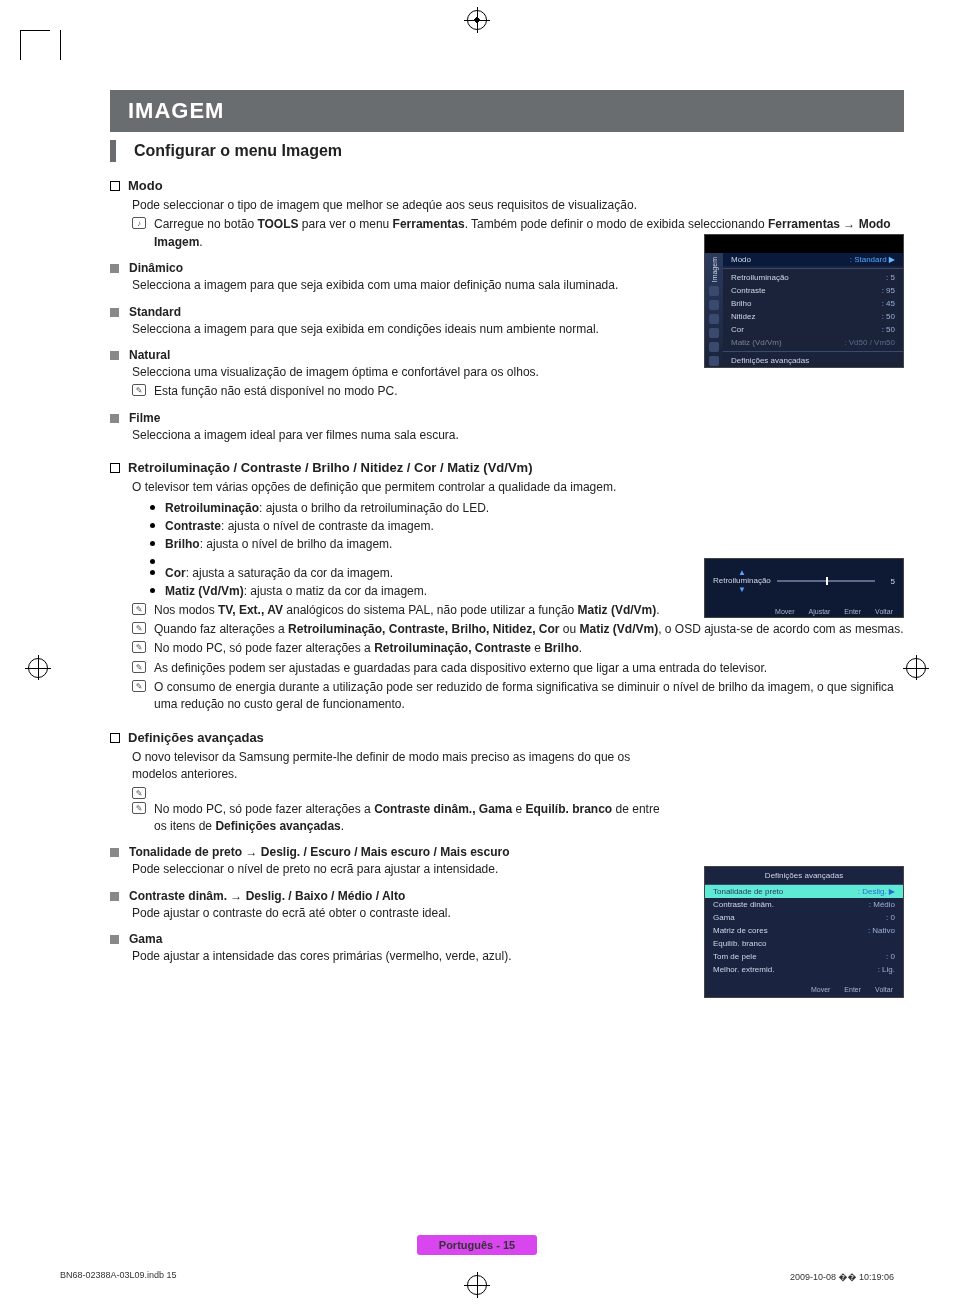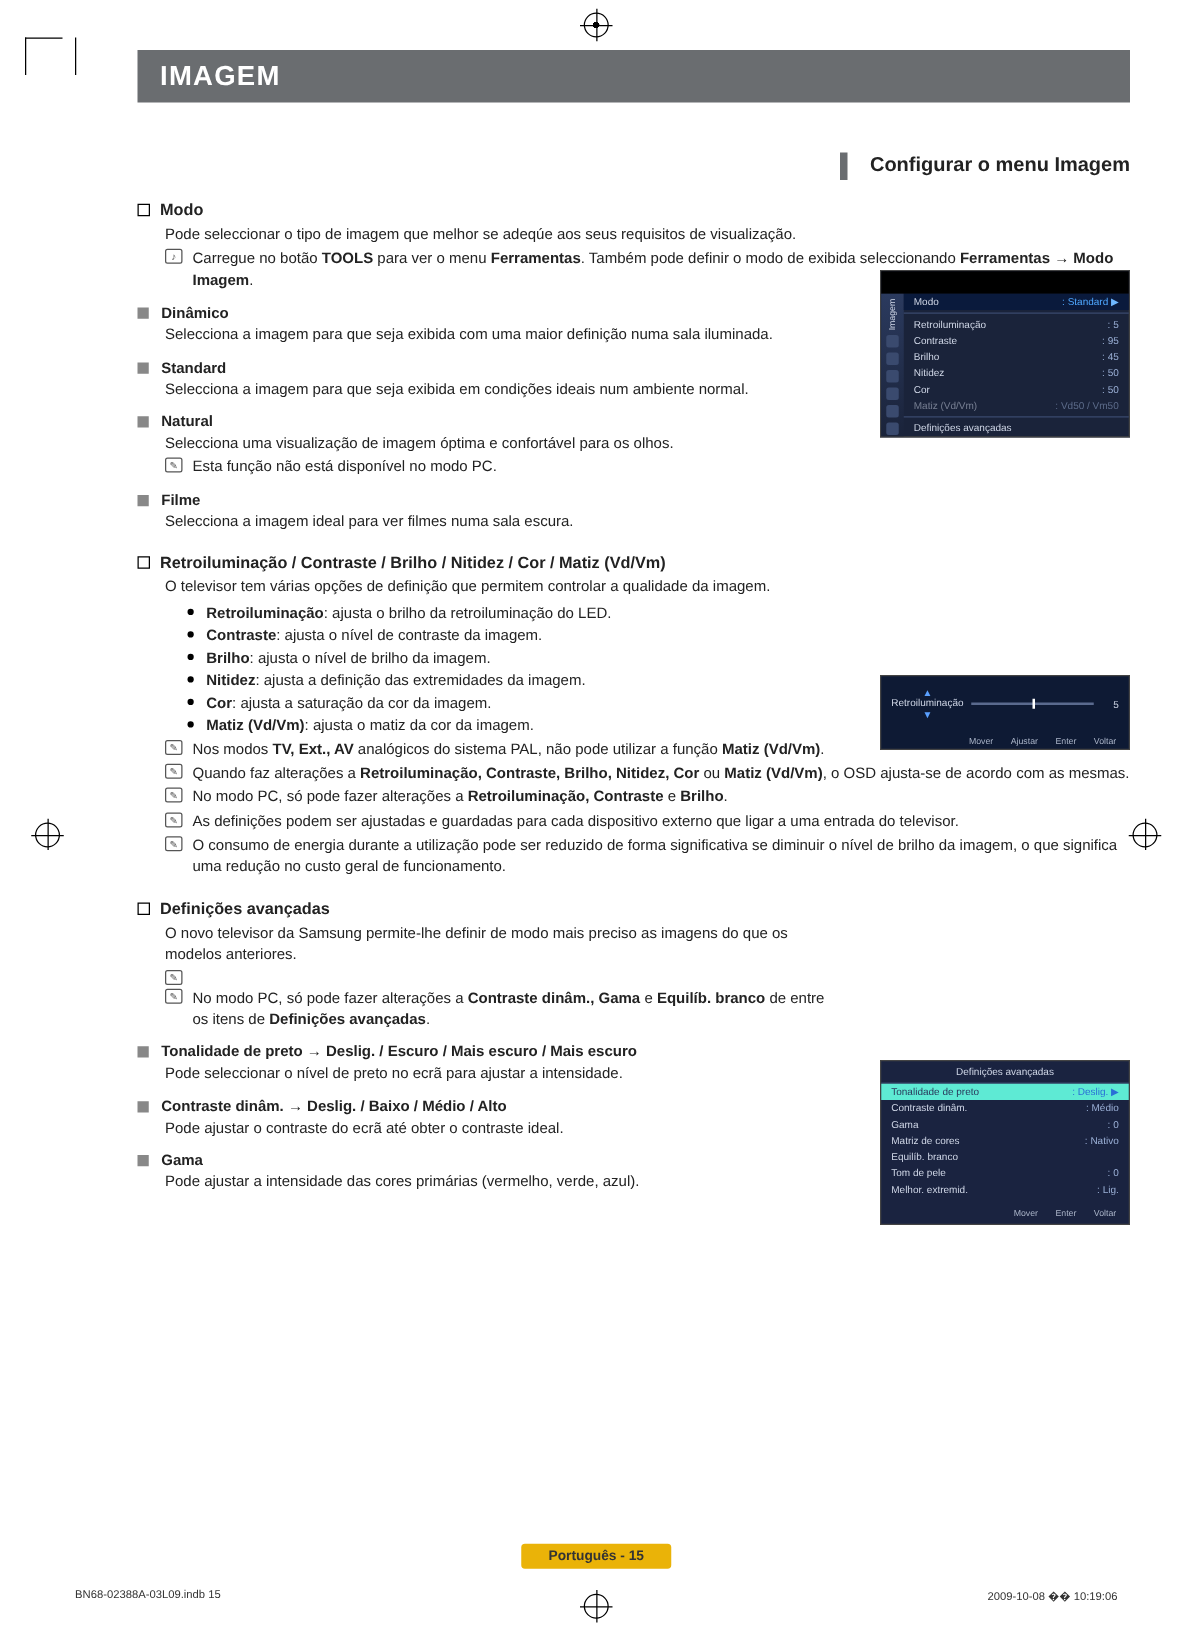--- a/index.html
+++ b/index.html
@@ -5,38 +5,38 @@
   * { box-sizing: border-box; margin: 0; padding: 0; }
   body {
     font-family: Arial, Helvetica, sans-serif;
     font-size: 12px;
     color: #222;
     width: 954px;
     height: 1315px;
     position: relative;
     background: #fff;
   }
-  .page { padding: 40px 50px 0 110px; position: relative; }
+  .page { padding: 90px 50px 0 110px; position: relative; }
   .crop-tl { position: absolute; top: 30px; left: 20px; width: 30px; height: 30px; border-left: 1px solid #000; border-top: 1px solid #000; }
   .crop-tl2 { position: absolute; top: 30px; left: 60px; width: 30px; height: 30px; border-left: 1px solid #000; }
   .reg-top { position: absolute; top: 10px; left: 50%; transform: translateX(-50%); width: 20px; height: 20px; border: 1px solid #000; border-radius: 50%; background: radial-gradient(circle, #000 0 20%, transparent 21%); }
   .reg-top::before, .reg-top::after { content:""; position:absolute; background:#000; }
   .reg-top::before { left:50%; top:-20%; width:1px; height:140%; }
   .reg-top::after  { top:50%; left:-20%; height:1px; width:140%; }
   .reg-left, .reg-right { position:absolute; top:50%; width:20px; height:20px; border:1px solid #000; border-radius:50%; }
   .reg-left { left:28px; }
   .reg-right { right:28px; }
   .reg-left::before,.reg-right::before{content:"";position:absolute;left:50%;top:-20%;width:1px;height:140%;background:#000;}
   .reg-left::after,.reg-right::after{content:"";position:absolute;top:50%;left:-20%;height:1px;width:140%;background:#000;}
   .reg-bottom { position:absolute; bottom:20px; left:50%; transform:translateX(-50%); width:20px; height:20px; border:1px solid #000; border-radius:50%; }
   .reg-bottom::before{content:"";position:absolute;left:50%;top:-20%;width:1px;height:140%;background:#000;}
   .reg-bottom::after{content:"";position:absolute;top:50%;left:-20%;height:1px;width:140%;background:#000;}
 
   .title-band { background: #6a6d70; color:#fff; font-size: 22px; font-weight:bold; padding: 8px 18px; letter-spacing: 1px; }
-  .section-row { display:flex; align-items:center; margin: 40px 0 10px 0; justify-content: flex-end; }
+  .section-row { display:flex; align-items:center; margin: 8px 0 10px 0; }
   .section-bar { width: 6px; height: 22px; background: #6a6d70; margin-right: 18px; }
   .section-title { font-size: 16px; font-weight:bold; }
 
   .content { position: relative; }
   .col-left { width: 100%; }
 
   .sq { display:inline-block; width:10px; height:10px; border:1.5px solid #000; margin-right:8px; position:relative; top:1px; }
   .sq-filled { display:inline-block; width:9px; height:9px; background:#888; margin-right:10px; position:relative; top:1px; }
   .h3 { font-weight:bold; font-size:13px; margin: 16px 0 4px 0; }
   .h4 { font-weight:bold; font-size:12px; margin: 10px 0 2px 0; }
@@ -76,21 +76,21 @@
   .osd3 { top: 688px; width:200px; background:#1a2340; }
   .osd3 .title { text-align:center; padding:4px 0; color:#cfd6e6; border-bottom:1px solid #3a4a6e; font-size:8px; }
   .osd3 .row { display:flex; padding:2px 8px; color:#cfd6e6; }
   .osd3 .row .k { flex:1; }
   .osd3 .row .v { color:#9bb0d6; }
   .osd3 .row.sel { background:#5eead4; color:#2a3a5c;justify-content:space-between; }
   .osd3 .row.sel .v { color:#2a6fd6; }
   .osd3 .row.sel .arw { color:#2a6fd6; }
 
   .page-footer { position:absolute; bottom:60px; left:0; width:100%; text-align:center; }
-  .page-footer .pill { display:inline-block; background:#eab308; border-radius:3px; padding:4px 22px; font-weight:bold; font-size:11px; color:#333; }
+  .page-footer .pill { display:inline-block; background:#d946ef; border-radius:3px; padding:4px 22px; font-weight:bold; font-size:11px; color:#333; }
   .imprint { position:absolute; bottom:32px; left:60px; right:60px; display:flex; justify-content:space-between; font-size:9px; color:#333; }
 
   b { font-weight:bold; }
 </style>
 </head>
 <body>
 
 <div class="crop-tl"></div>
 <div class="crop-tl2"></div>
 <div class="reg-top"></div>
@@ -168,21 +168,20 @@
         <div class="bullet-row">
           <div class="bullet-dot"></div>
           <div><b>Contraste</b>: ajusta o nível de contraste da imagem.</div>
         </div>
         <div class="bullet-row">
           <div class="bullet-dot"></div>
           <div><b>Brilho</b>: ajusta o nível de brilho da imagem.</div>
         </div>
         <div class="bullet-row">
           <div class="bullet-dot"></div>
-          <div><b>Nitidez</b>: ajusta a definição das extremidades da imagem.</div>
         </div>
         <div class="bullet-row">
           <div class="bullet-dot"></div>
           <div><b>Cor</b>: ajusta a saturação da cor da imagem.</div>
         </div>
         <div class="bullet-row">
           <div class="bullet-dot"></div>
           <div><b>Matiz (Vd/Vm)</b>: ajusta o matiz da cor da imagem.</div>
         </div>
       </div>

